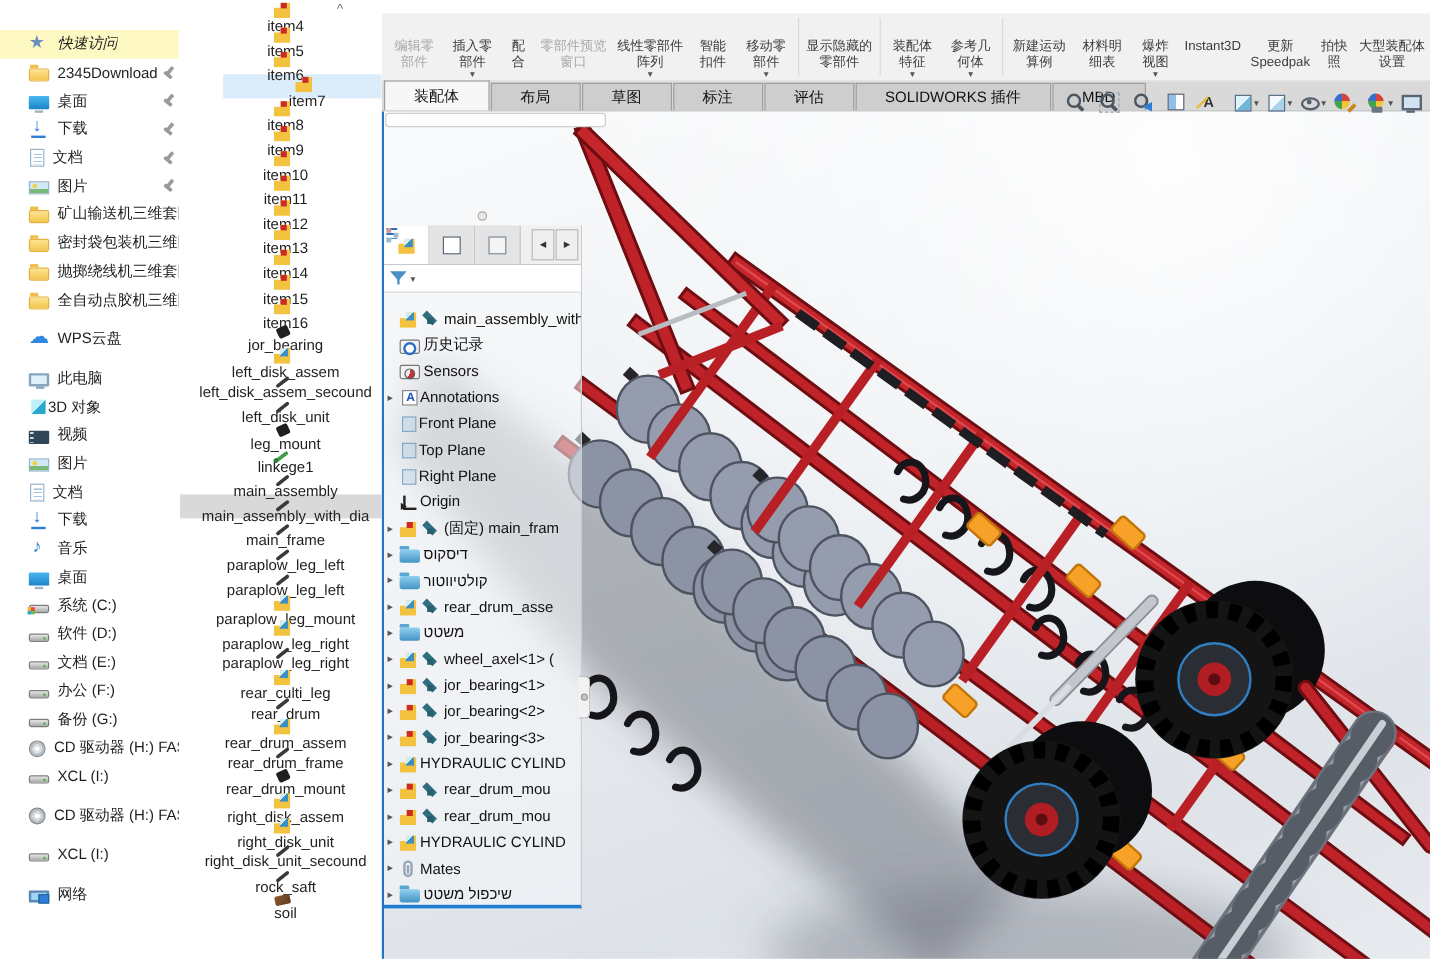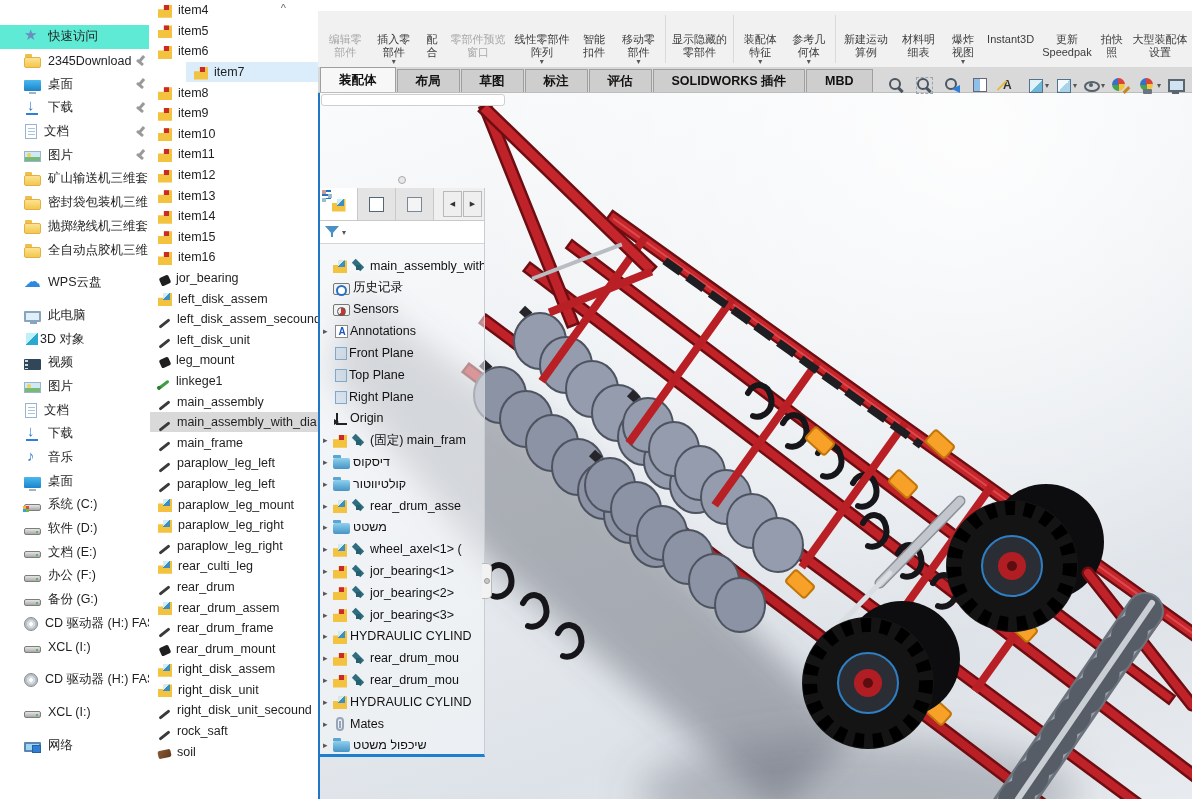--- a/index.html
+++ b/index.html
@@ -5,32 +5,32 @@
   html,body{margin:0;padding:0;}
   body{width:1192px;height:799px;position:relative;overflow:hidden;background:#fff;
        font-family:"Liberation Sans","DejaVu Sans",sans-serif;-webkit-font-smoothing:antialiased;}
   
   .explorer{position:absolute;left:0;top:0;width:318px;height:799px;background:#fff;overflow:hidden;}
   .nav{position:absolute;left:0;top:0;width:149px;height:799px;padding-top:25px;box-sizing:border-box;}
   .nrow{height:23.7px;display:flex;align-items:center;padding-left:24px;position:relative;
         font-size:12.5px;color:#1f1f1f;white-space:nowrap;}
   .nrow.indent{padding-left:24px;}
   .nrow.gap{margin-top:9px;}
-  .nrow.selected{background:#5eead4;}
+  .nrow.selected{background:#fef9c3;font-style:italic;}
   .nicon{width:17px;height:17px;margin-right:7px;flex:none;position:relative;}
   .nlabel{overflow:hidden;}
   .pin{display:none;width:11px;height:14px;position:absolute;right:3px;top:5px;}
   .nrow.pinned .pin{display:block;}
   .pin::before{content:"";position:absolute;left:5px;top:1px;width:3px;height:8px;background:#9a9a9a;transform:rotate(40deg);}
   .pin::after{content:"";position:absolute;left:1px;top:7px;width:8px;height:3px;background:#9a9a9a;transform:rotate(40deg);border-radius:1px;}
   .filelist{position:absolute;left:150px;top:0;width:168px;height:799px;}
   .fl-header{height:26px;line-height:26px;font-size:12.5px;color:#444;padding-left:8px;}
   .fl-chevron{position:absolute;right:32px;top:2px;font-size:11px;color:#666;}
   .frow{height:20.6px;display:flex;align-items:center;font-size:12.5px;color:#1f1f1f;
-        padding-left:8px;white-space:nowrap;}
+        padding-left:8px;white-space:nowrap;flex-direction:column;}
   .frow .fic{width:15px;height:16px;margin-right:6px;flex:none;position:relative;}
   .frow.hover{background:#dbecfb;margin-left:36px;}
   .frow.selected{background:#d9d9d9;}
   
   .ic-star::before{content:"★";position:absolute;left:0;top:-2px;font-size:15px;color:#6a8fbe;}
   .ic-folder{background:linear-gradient(#fde392,#f3c64d);border:1px solid #e3b143;border-radius:2px;
              height:11px !important;margin-top:4px;box-sizing:border-box;}
   .ic-folder::before{content:"";position:absolute;left:0;top:-4px;width:7px;height:3px;background:#eec04a;border-radius:1px 1px 0 0;}
   .ic-desktop{background:linear-gradient(#49b8f0,#1c84c8);height:11px !important;margin-top:3px;border-radius:1px;}
   .ic-desktop::after{content:"";position:absolute;left:5px;bottom:-3px;width:7px;height:2px;background:#9fb4c4;}
@@ -83,22 +83,22 @@
       font-size:11px;line-height:12.5px;color:#3c3c3c;text-align:center;max-width:56px;white-space:pre-line;}
   .tb-btn.disabled{color:#a8a8a8;}
   .tb-btn.disabled .tbi{opacity:.35;filter:grayscale(1);}
   .tb-btn.sep{max-width:none;width:1px;padding:0;margin:4px 2px;background:#dadada;}
   .tbi{width:20px;height:18px;margin-bottom:1px;position:relative;flex:none;}
   .tb-caret{visibility:hidden;font-size:8px;color:#555;margin-top:auto;line-height:8px;height:8px;}
   .tb-btn.dropdown .tb-caret{visibility:visible;}
   
   .tabs{position:absolute;left:0;top:57px;width:874px;height:25px;background:#d9d9d9;
       border-bottom:1px solid #bdbdbd;display:flex;align-items:flex-end;padding-left:2px;box-sizing:border-box;}
-  .tab{height:22px;line-height:22px;padding:0 18px;font-size:12.5px;color:#111;background:#cecece;
-      border:1px solid #9f9f9f;border-bottom:none;margin-right:1px;font-weight:bold;}
+  .tab{height:22px;line-height:22px;padding:0 24px;font-size:12.5px;color:#111;background:#cecece;
+      border:1px solid #9f9f9f;border-bottom:none;margin-right:1px;}
   .tab.active{background:#f7f7f7;height:24px;line-height:24px;}
   .cmd-strip{position:absolute;left:3px;top:83px;width:182px;height:10px;background:#fff;
       border:1px solid #cfcfcf;border-radius:3px;z-index:30;}
   
   .hud{position:absolute;right:0;top:60px;height:28px;display:flex;align-items:center;z-index:55;}
   .hud-btn{display:flex;align-items:center;padding:2px 3px;}
   .hud-ic{width:17px;height:17px;position:relative;flex:none;}
   .hud-caret{visibility:hidden;font-size:8px;color:#555;margin-left:1px;}
   .hud-btn.dropdown .hud-caret{visibility:visible;}
   .ic-hud-zoom-fit::before,.ic-hud-zoom-area::before,.ic-hud-previous-view::before{content:"";position:absolute;left:1px;top:1px;

